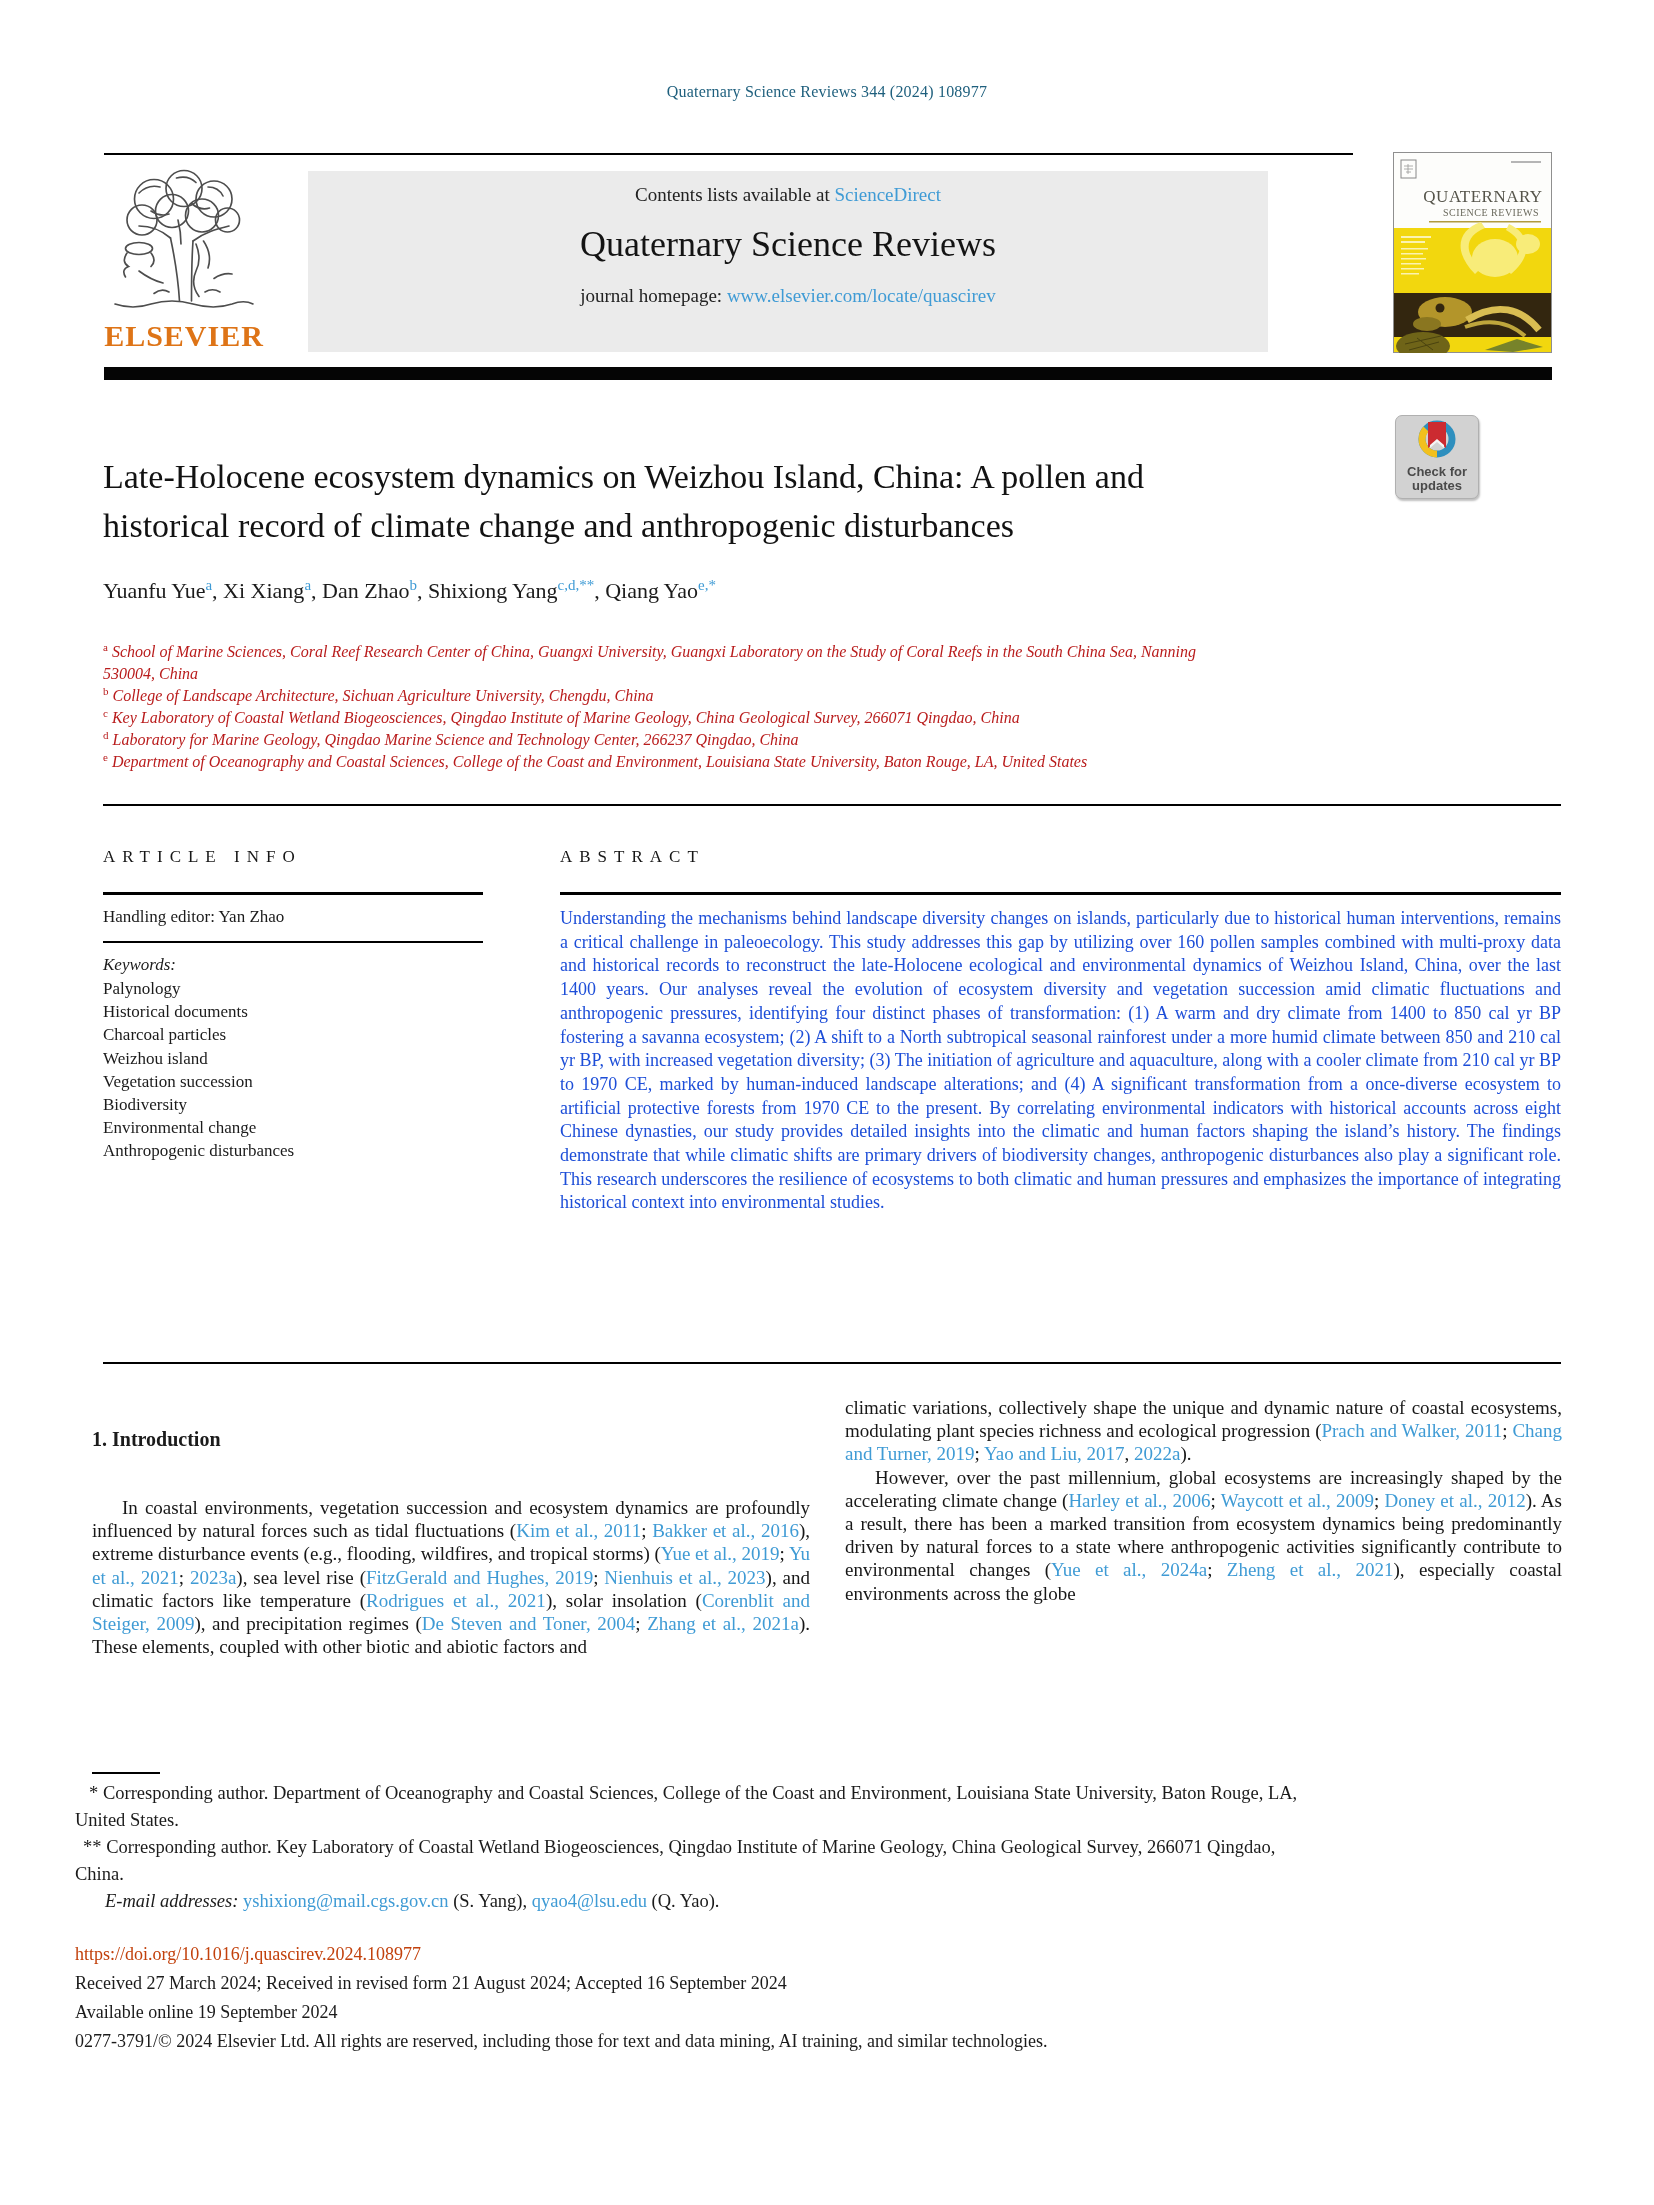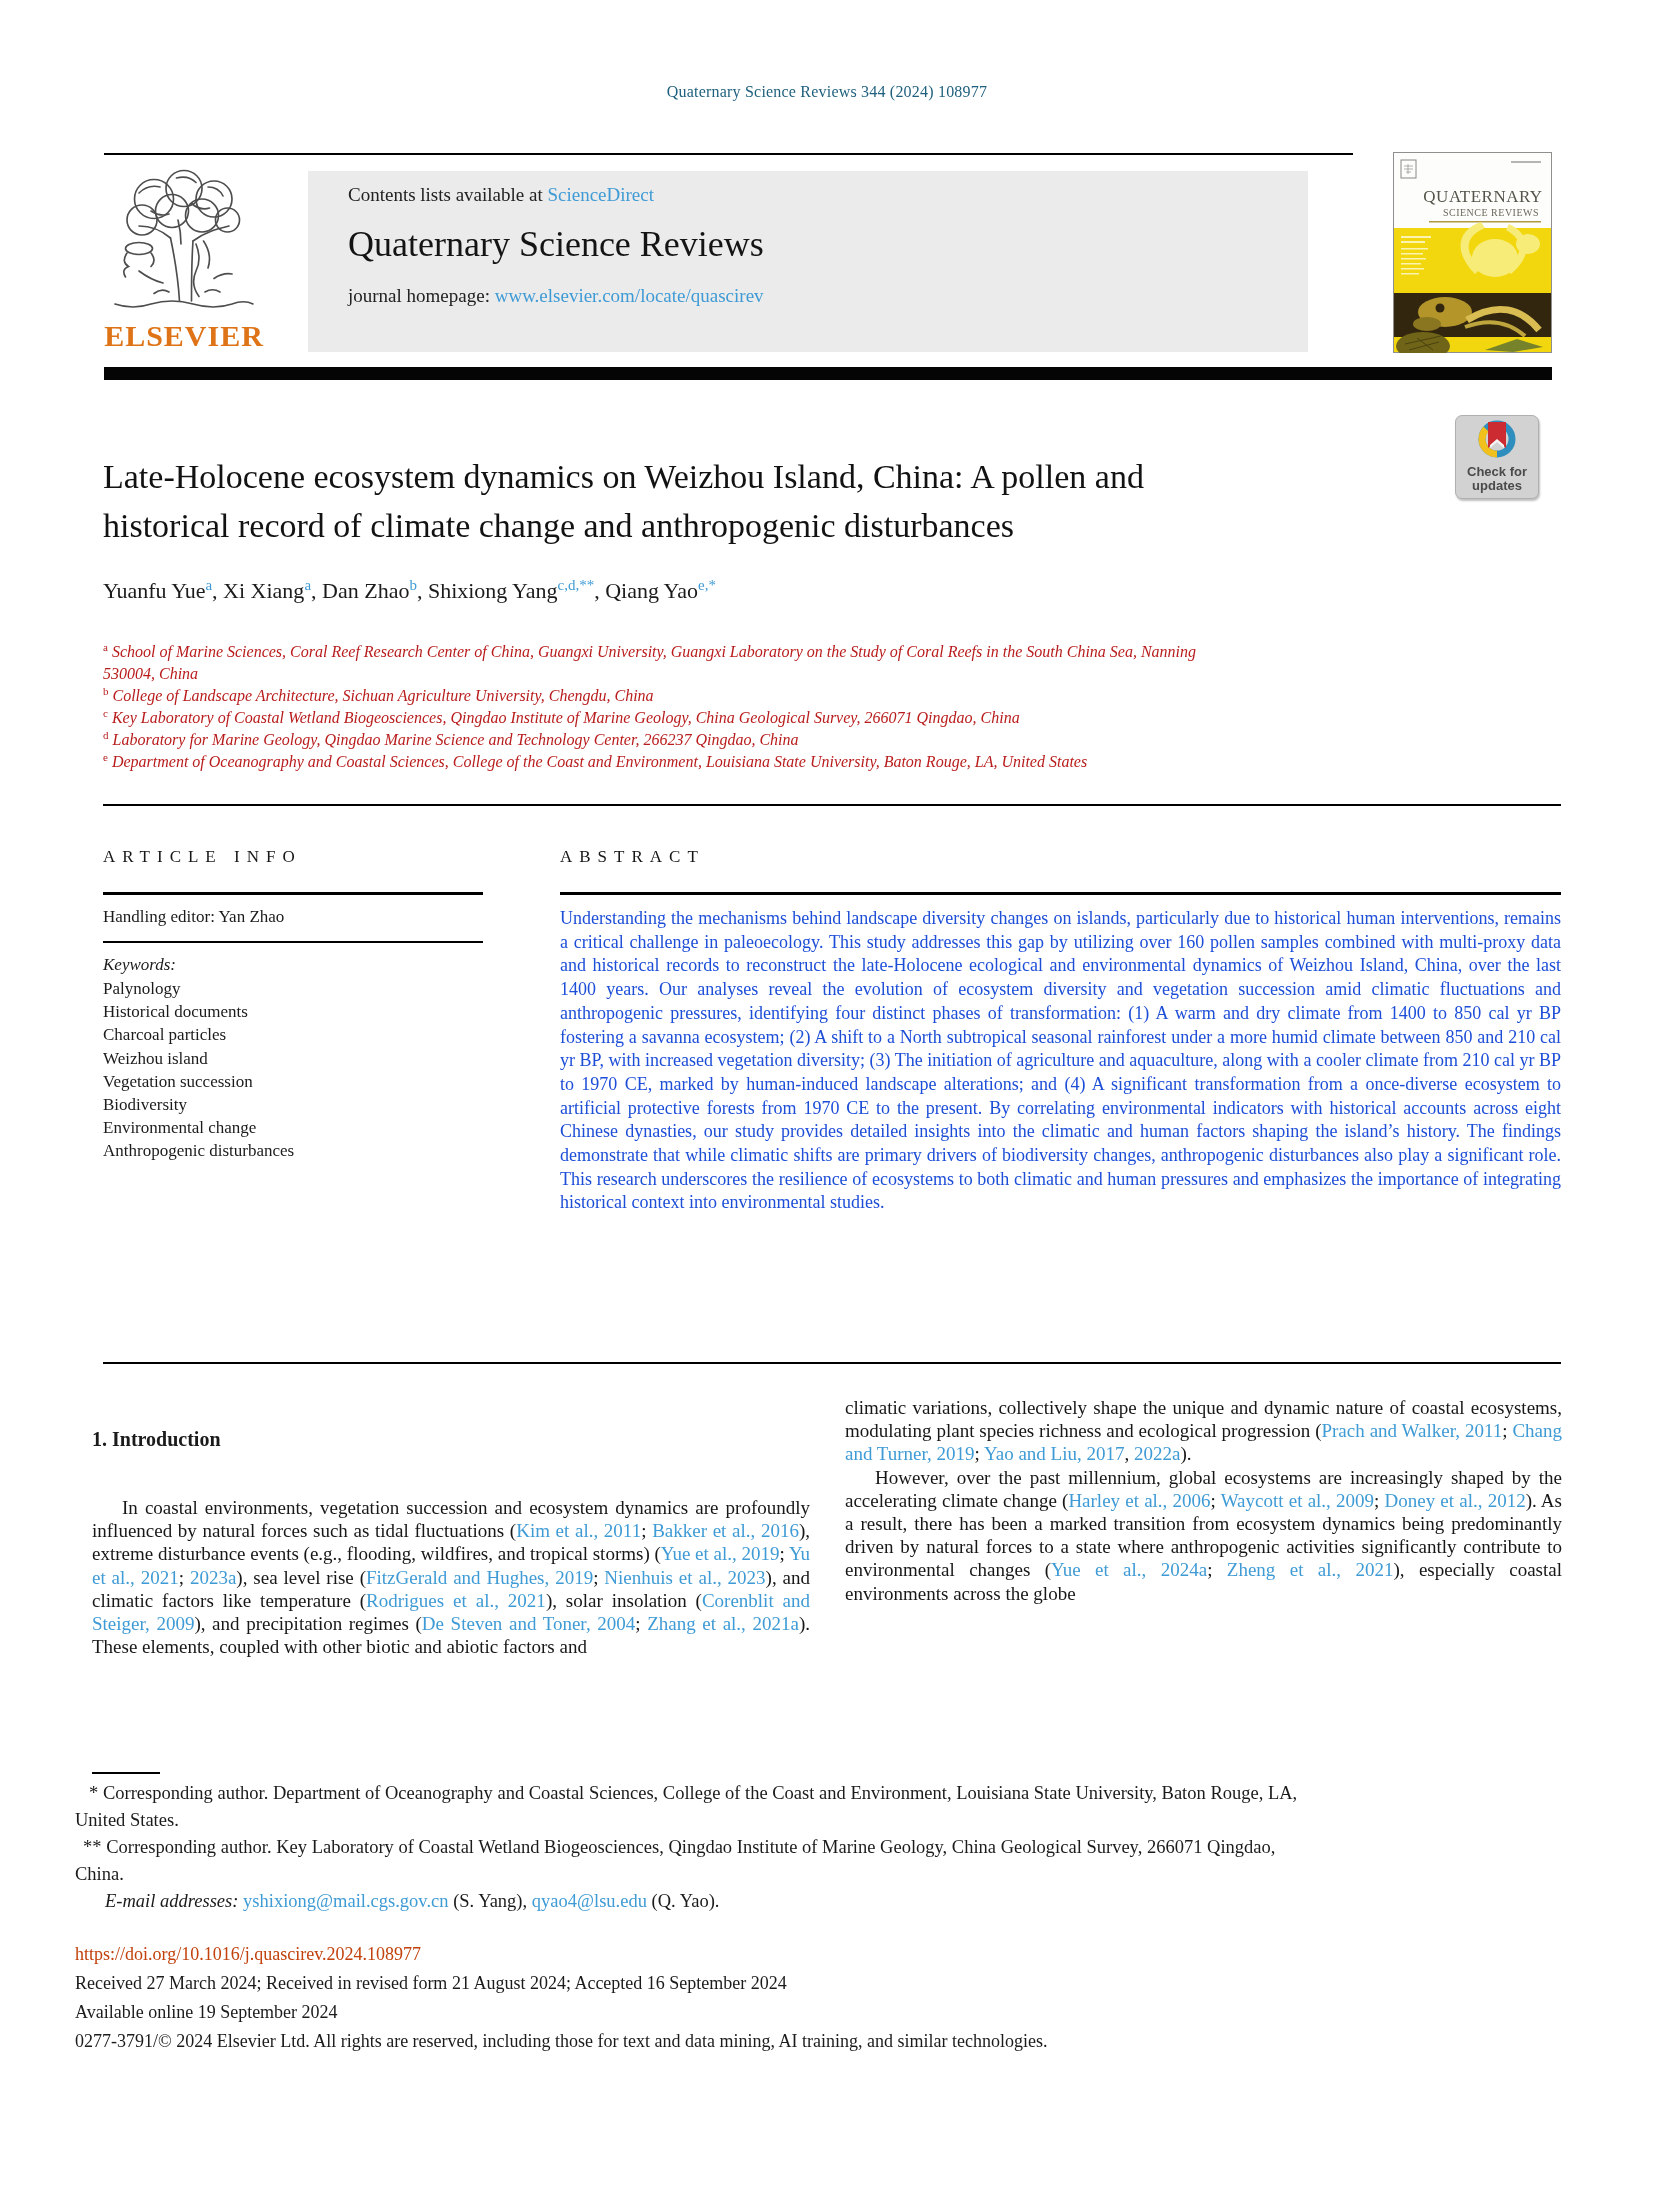--- a/index.html
+++ b/index.html
@@ -23,35 +23,34 @@
   }
   .top-rule{left:104px;top:153px;width:1249px;height:2px;background:#000;}
   .logo-block{left:96px;top:165px;width:176px;height:190px;text-align:center;font-weight:bold;}
   .logo-tree{width:150px;height:152px;margin:0 auto;display:block;}
   .elsevier-word{
     font-size:30px;color:#de7417;letter-spacing:1px;margin-top:2px;
     font-family:"Liberation Serif", serif;
   }
   .header-box{
     left:308px;top:171px;width:960px;height:181px;background:#ebebeb;
-    text-align:left;
-    padding-left:40px;
+    text-align:center;
   }
   .contents-line{margin-top:13px;font-size:19px;color:#222;}
   .journal-title-big{margin-top:17px;font-size:36px;color:#141414;}
   .homepage-line{margin-top:20px;font-size:19px;color:#222;}
 
   
   .cover{left:1393px;top:152px;width:159px;height:201px;}
 
   .black-bar{left:104px;top:367px;width:1448px;height:13px;background:#050505;}
 
   
   .badge{
-    left:1455px;top:415px;width:82px;height:82px;
+    left:1395px;top:415px;width:82px;height:82px;
     background:#d2d2d2;border:1px solid #b0b0b0;border-radius:7px;
     box-shadow:1px 2px 2px rgba(0,0,0,.25);
     text-align:center;
   }
   .badge-text{
     font-family:"Liberation Sans", sans-serif;
     font-weight:bold;font-size:13px;line-height:14px;color:#4a4a4a;
     white-space:pre-line;margin-top:1px;
   }
 

